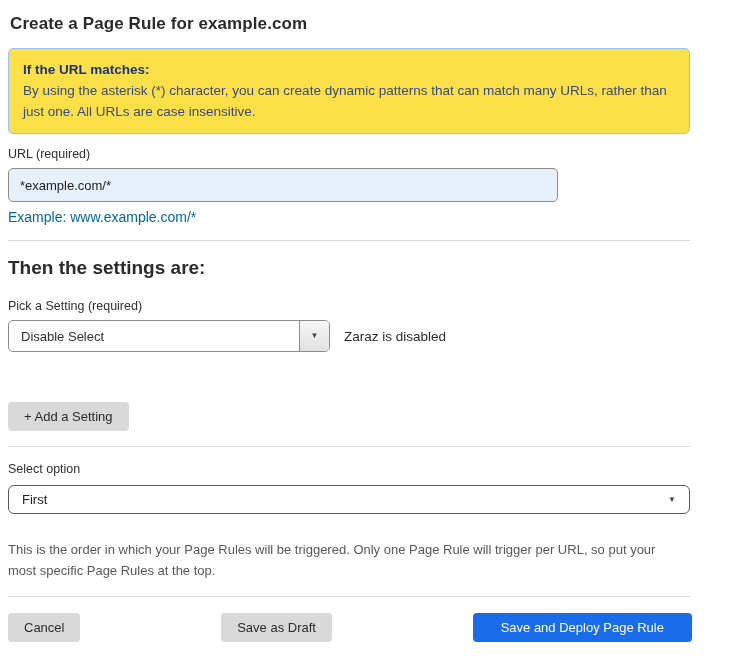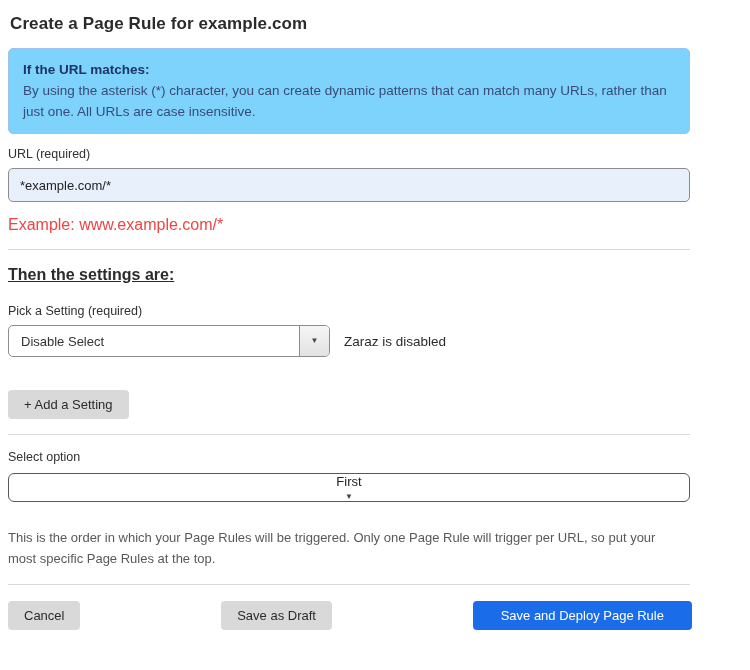--- a/index.html
+++ b/index.html
@@ -16,71 +16,70 @@
     font-size: 17px;
     font-weight: 700;
     color: #2b2b2b;
     margin: 2px 0 14px 2px;
     letter-spacing: 0.1px;
   }
 
   
   .info-box {
     width: 682px;
-    background: #7dd3fc;
+    background: #fde047;
     border: 1px solid #9fc1ee;
     border-radius: 5px;
     padding: 10px 14px 11px 14px;
     font-size: 13.5px;
     line-height: 21px;
     color: #3a4a78;
     margin-bottom: 13px;
   }
   .info-heading { font-weight: 700; color: #1e3566; }
   .info-link { color: #2c64c8; text-decoration: underline; cursor: pointer; }
   .info-suffix { color: #1e3566; }
 
   .field-label {
     display: block;
     font-size: 12.5px;
     color: #313131;
     margin: 0 0 7px 0;
   }
 
   .url-input {
-    width: 682px;
+    width: 550px;
     height: 28px;
     background: #e8f0fc;
     border: 1px solid #8c8c8c;
     border-radius: 5px;
     padding: 16px 11px;
     font-size: 13px;
     color: #222222;
     font-family: "Liberation Sans", sans-serif;
     outline: none;
   }
   .hint {
-    font-size: 16px;
-    color: #ef4444;
-    margin: 14px 0 0 0;
+    font-size: 14px;
+    color: #0369a1;
+    margin: 7px 0 0 0;
   }
 
   .divider {
     border: none;
     border-top: 1px solid #d9d9d9;
     width: 682px;
     margin: 15px 0;
   }
 
   .section-heading {
-    font-size: 16px;
+    font-size: 19px;
     font-weight: 700;
     color: #2b2b2b;
     margin: 16px 0 20px 0;
-    text-decoration: underline;
   }
 
   .setting-row { display: flex; align-items: center; margin-top: 7px; }
   .setting-select {
     width: 322px;
     height: 32px;
     background: #ffffff;
     border: 1px solid #8c8c8c;
     border-radius: 5px;
     display: flex;
@@ -113,37 +112,36 @@
     background: #d9d9d9;
     border: none;
     border-radius: 4px;
     height: 29px;
     padding: 0 16px;
     font-size: 13px;
     color: #2b2b2b;
     font-family: "Liberation Sans", sans-serif;
     cursor: pointer;
   }
-  .add-btn { margin-top: 33px; }
+  .add-btn { margin-top: 50px; }
 
   .order-select {
     width: 682px;
     height: 29px;
     background: #ffffff;
     border: 1px solid #595959;
     border-radius: 6px;
     display: flex;
     align-items: center;
     justify-content: space-between;
     padding: 0 13px;
     font-size: 13px;
     color: #222222;
     margin-top: 9px;
     cursor: pointer;
-    flex-direction: column;
   }
   .order-desc {
     font-size: 13px;
     line-height: 21px;
     color: #595959;
     margin-top: 25px;
     width: 672px;
   }
 
   .actions { display: flex; gap: 9px; margin-top: 16px; justify-content: space-between; }

